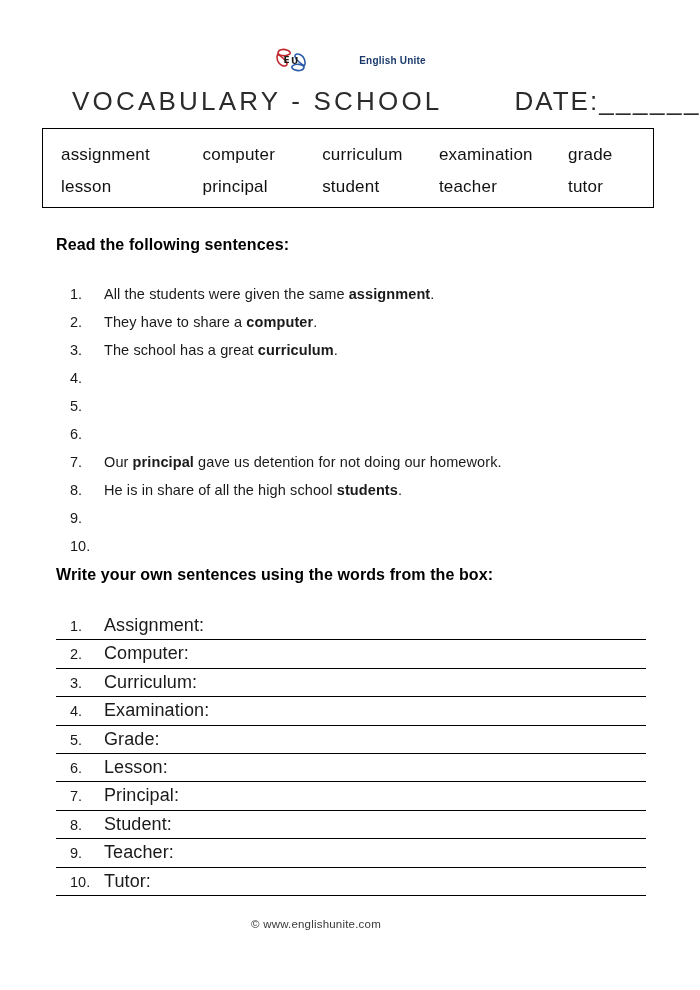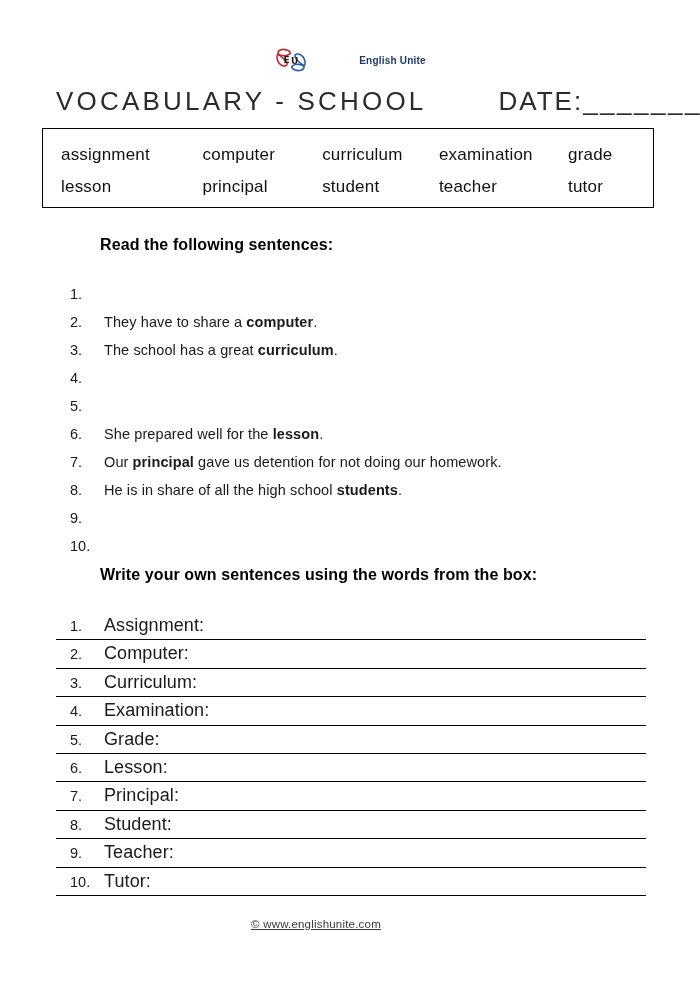--- a/index.html
+++ b/index.html
@@ -51,20 +51,21 @@
     width: 600px;
     display: flex;
     align-items: baseline;
   }
   .title-main {
     font-size: 26px;
     font-weight: 300;
     letter-spacing: 3.2px;
     color: #2b2b2b;
     white-space: nowrap;
+    margin-left: 16px;
   }
   .title-date {
     font-size: 26px;
     font-weight: 300;
     letter-spacing: 2px;
     color: #2b2b2b;
     margin-left: 72px;
     white-space: nowrap;
   }
   .title-date-line {
@@ -101,21 +102,20 @@
 
   
   .section-heading {
     position: absolute;
     left: 56px;
     font-size: 16px;
     font-weight: bold;
     color: #000000;
     letter-spacing: 0.1px;
     white-space: nowrap;
-    margin-left: 44px;
   }
   #heading-read { top: 236px; }
   #heading-write { top: 566px; }
 
   
   .sentence-list {
     position: absolute;
     top: 286px;
     left: 56px;
     width: 600px;
@@ -177,21 +177,20 @@
   
   .footer {
     position: absolute;
     top: 918px;
     left: 0;
     width: 632px;
     text-align: center;
     font-size: 11.5px;
     color: #3a3a3a;
     letter-spacing: 0.2px;
-    text-decoration: underline;
   }
 </style>
 </head>
 <body>
 
 <div class="logo-wrap">
   <span class="logo-mark">
     <svg viewBox="0 0 34 24" width="34" height="24" aria-hidden="true">
       <path d="M4 5 C4 1.5, 9 0.5, 13.5 2.2 C16 3.2, 17 5, 15.5 6.2 C13 8.2, 5.5 8.5, 4 5 Z" fill="none" stroke="#c0272d" stroke-width="1.6"></path>
       <path d="M3.5 6.5 C2 10, 3.5 15.5, 8 17.5 C11 18.8, 13.5 17.5, 13 15.5 C12.2 12.2, 6 7.2, 3.5 6.5 Z" fill="none" stroke="#c0272d" stroke-width="1.6"></path>
@@ -226,38 +225,38 @@
     <span class="word-cell wc3">teacher</span>
     <span class="word-cell wc4">tutor</span>
   </div>
 </div>
 
 <div class="section-heading" id="heading-read">Read the following sentences:</div>
 
 <div class="sentence-list">
     <div class="sentence-item">
       <span class="sentence-num">1.</span>
+      <span class="sentence-text"><span>All the students were given the same </span><b>assignment</b><span>.</span></span>
     </div>
     <div class="sentence-item">
       <span class="sentence-num">2.</span>
       <span class="sentence-text"><span>They have to share a </span><b>computer</b><span>.</span></span>
     </div>
     <div class="sentence-item">
       <span class="sentence-num">3.</span>
       <span class="sentence-text"><span>The school has a great </span><b>curriculum</b><span>.</span></span>
     </div>
     <div class="sentence-item">
       <span class="sentence-num">4.</span>
     </div>
     <div class="sentence-item">
       <span class="sentence-num">5.</span>
     </div>
     <div class="sentence-item">
       <span class="sentence-num">6.</span>
-      <span class="sentence-text"><span>She prepared well for the </span><b>lesson</b><span>.</span></span>
     </div>
     <div class="sentence-item">
       <span class="sentence-num">7.</span>
       <span class="sentence-text"><span>Our </span><b>principal</b><span> gave us detention for not doing our homework.</span></span>
     </div>
     <div class="sentence-item">
       <span class="sentence-num">8.</span>
       <span class="sentence-text"><span>He is in share of all the high school </span><b>students</b><span>.</span></span>
     </div>
     <div class="sentence-item">

